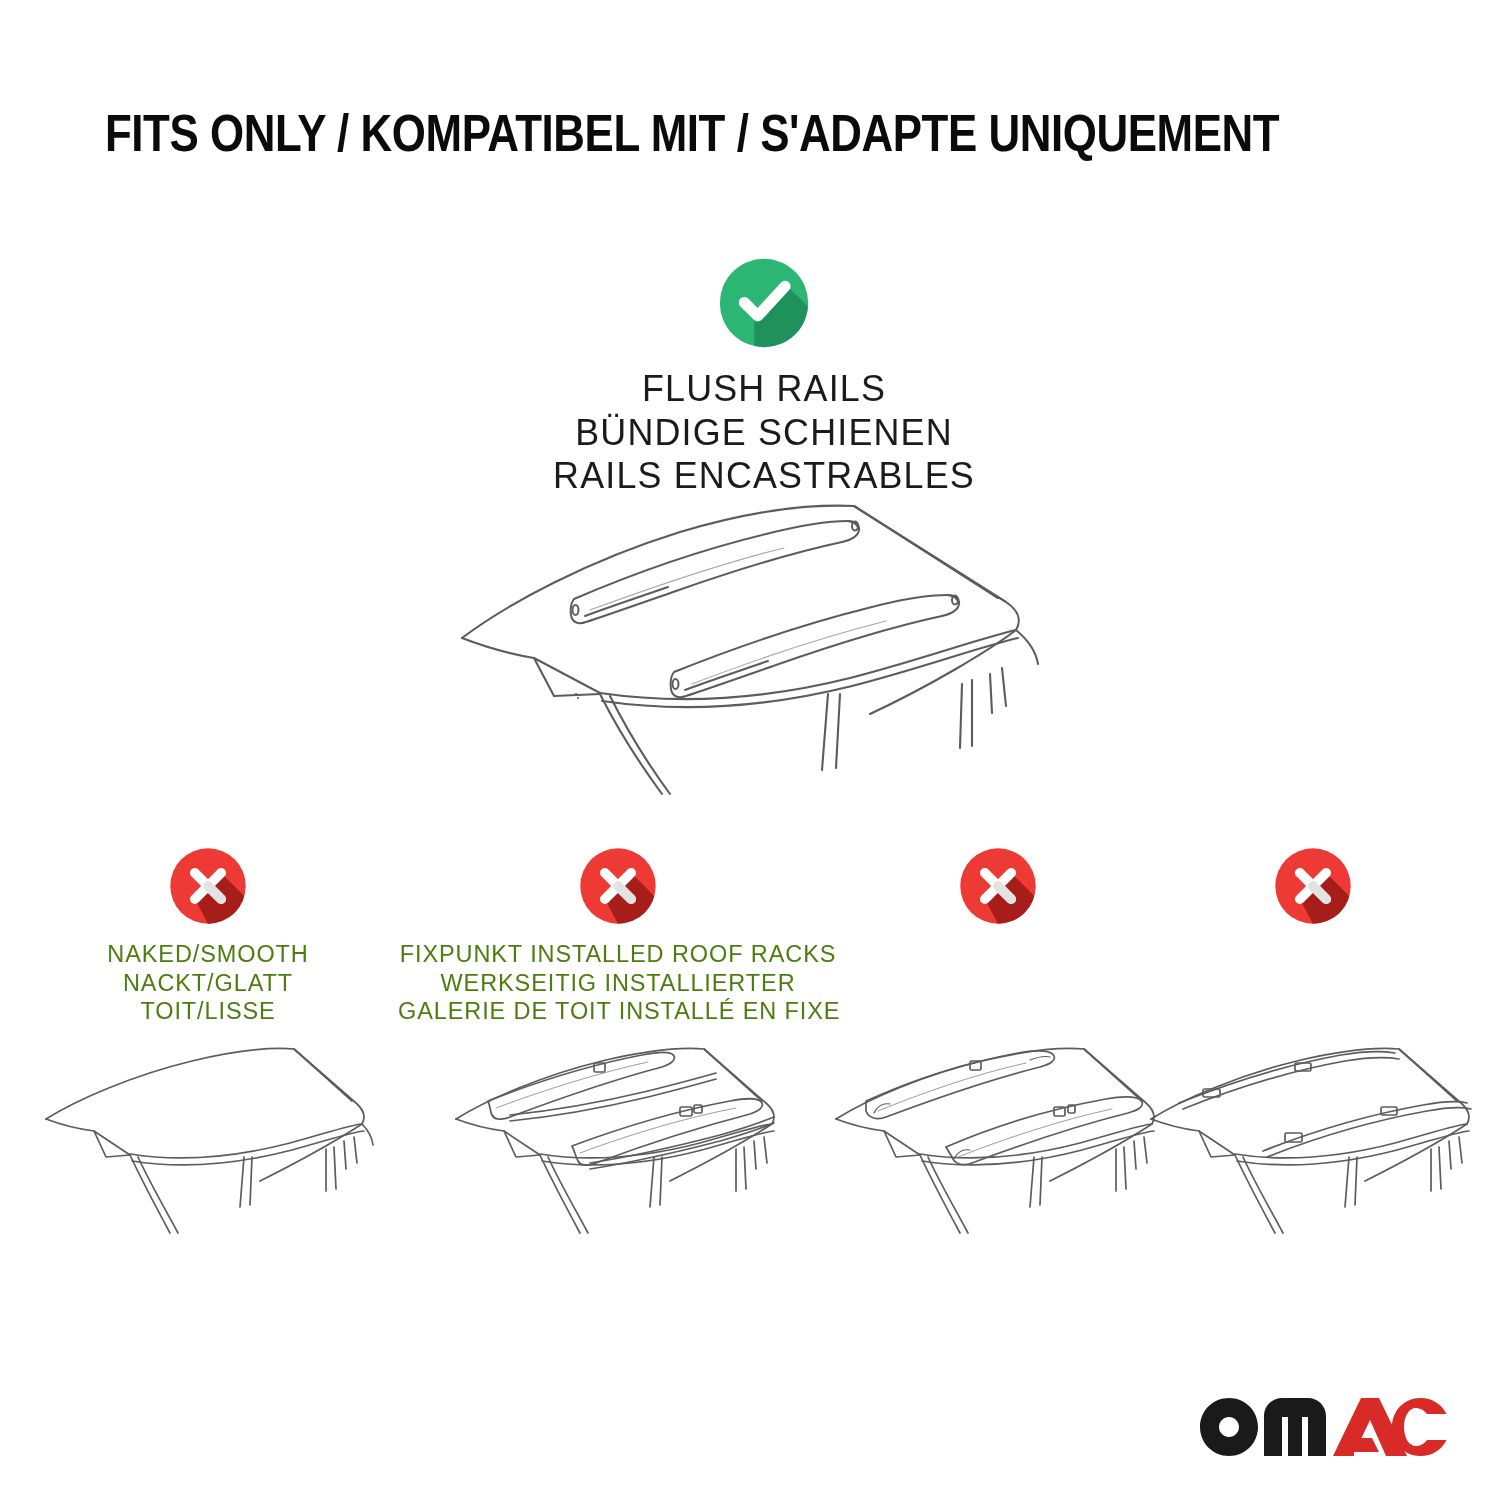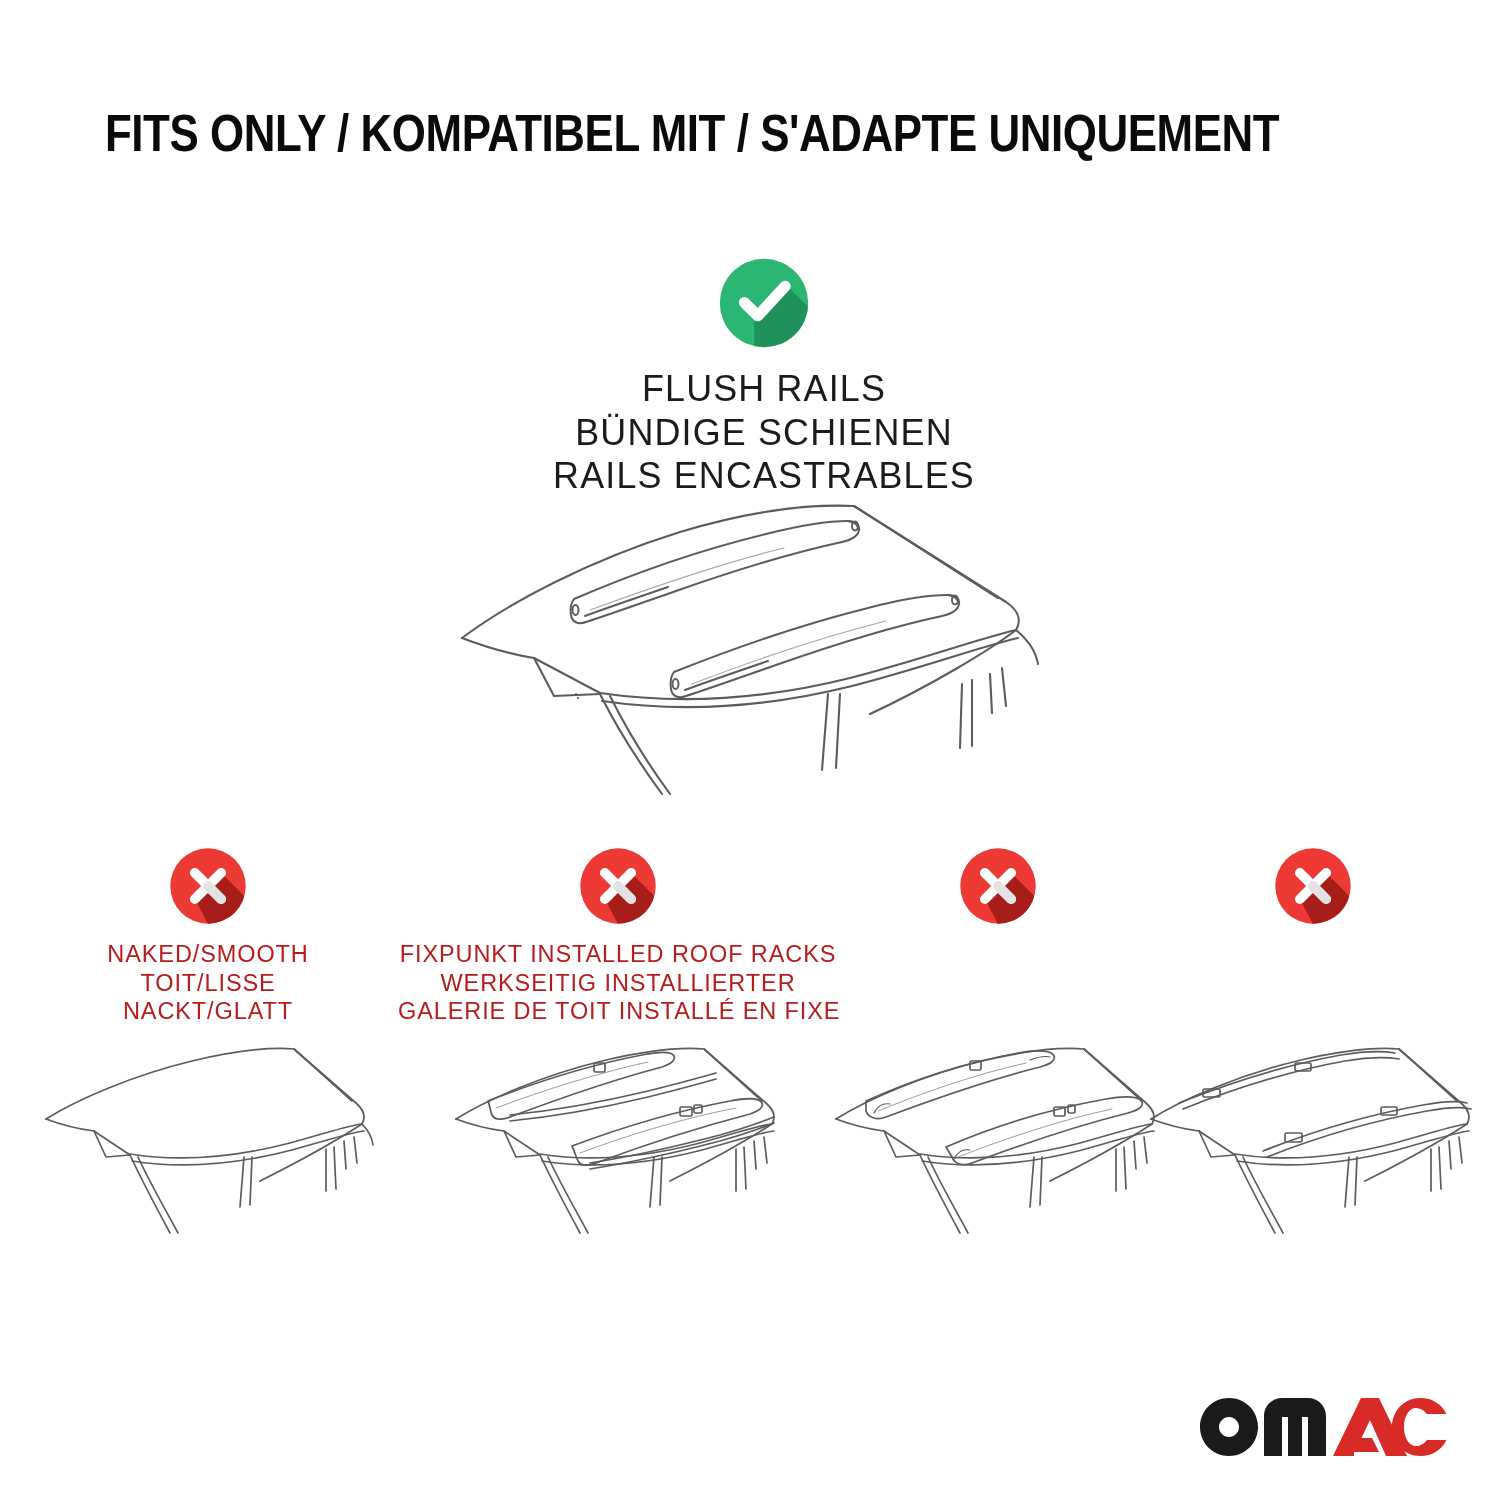--- a/index.html
+++ b/index.html
@@ -80,21 +80,21 @@
   }
   .nf-badge{ width:82px; height:82px; margin:0 auto; }
   .nf-badge svg{ width:100%; height:100%; display:block; }
 
   .nf-labels{
     margin-top:13px;
     font-size:23.5px;
     line-height:1.22;
     font-weight:300;
     letter-spacing:0.9px;
-    color:#b91c1c;
+    color:#4d7c0f;
   }
   .nf-labels div{ white-space:nowrap; }
 
   .nf-art{
     position:absolute;
     left:50%;
     width:340px; height:235px;
     margin-left:-170px;
   }
   .nf-art svg{ width:100%; height:100%; display:block; }
@@ -222,22 +222,22 @@
         </g>
         <g stroke="#FFFFFF" stroke-width="12" stroke-linecap="round">
           <line x1="34" y1="34" x2="66" y2="66"></line>
           <line x1="66" y1="34" x2="34" y2="66"></line>
         </g>
         <line x1="50" y1="50" x2="66" y2="66" stroke="#E3E3E3" stroke-width="12" stroke-linecap="round"></line>
       </svg>
     </div>
     <div class="nf-labels">
       <div>NAKED/SMOOTH</div>
+      <div>NACKT/GLATT</div>
       <div>TOIT/LISSE</div>
-      <div>NACKT/GLATT</div>
     </div>
     <div class="nf-art">
       <svg viewBox="0 0 340 235" xmlns="http://www.w3.org/2000/svg">
         <g fill="none" stroke="#5C5C5C" stroke-width="1.7" stroke-linecap="round" stroke-linejoin="round">
           <path d="M8 78 C40 58 96 34 154 20 C196 10 232 6 256 8 L318 62
                    C326 69 328 76 324 83 C304 96 262 120 222 140"></path>
           <path d="M256 8 L314 60"></path>
           <path d="M8 78 C24 84 40 88 56 90 L92 114"></path>
           <path d="M56 90 L68 116 L92 114"></path>
           <path d="M92 114 C104 140 118 166 132 192"></path>

